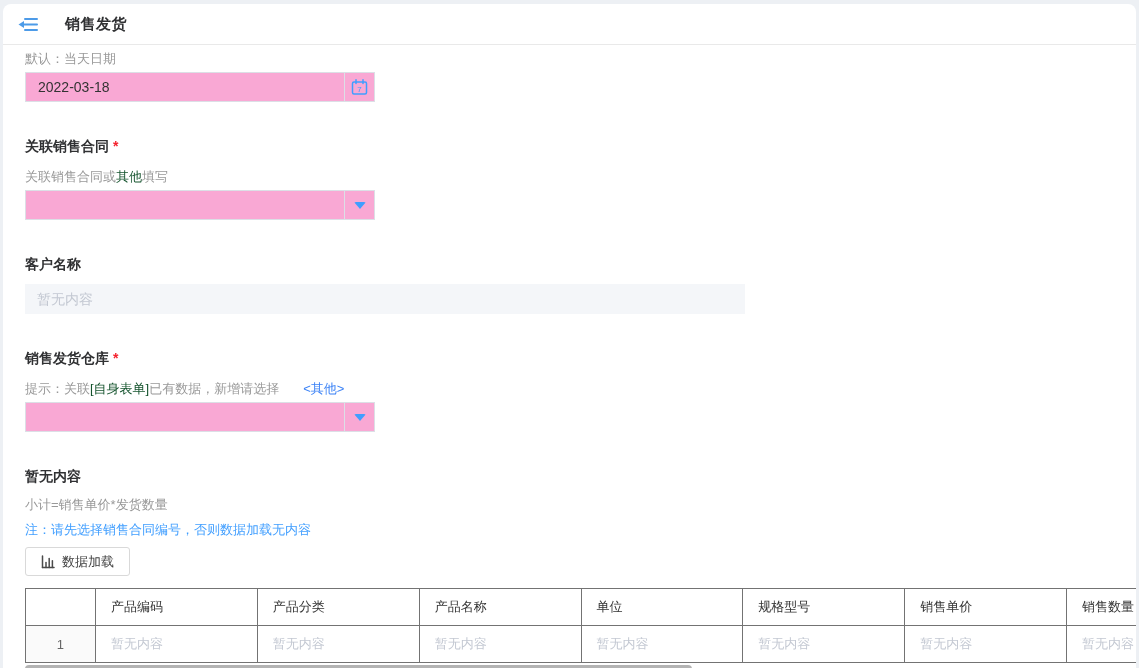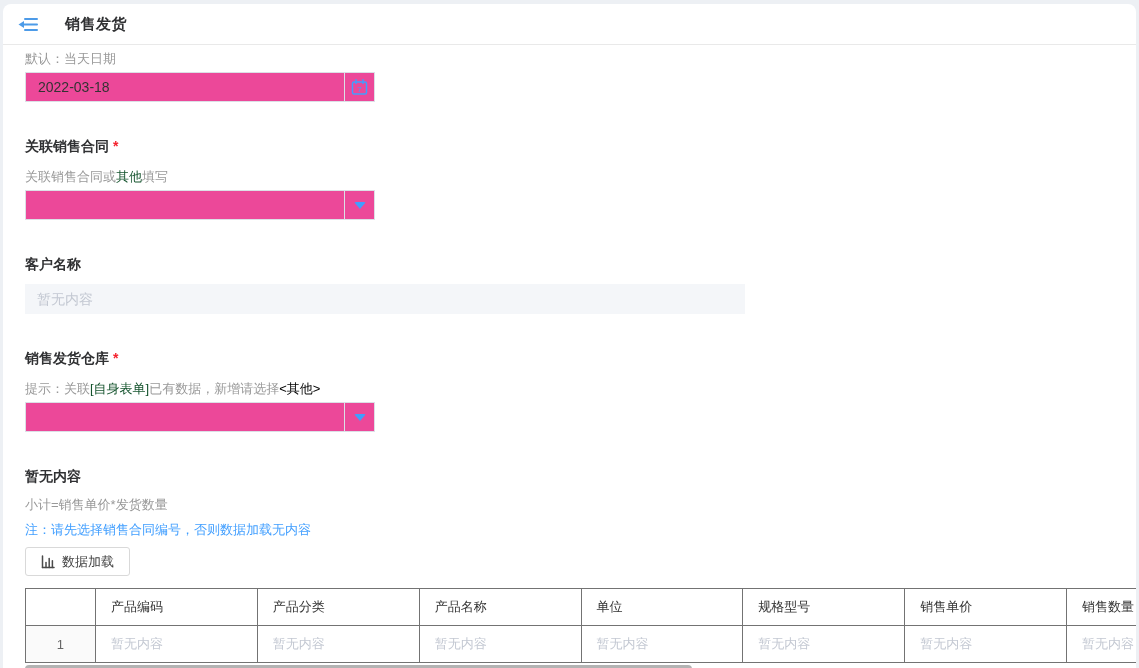--- a/index.html
+++ b/index.html
@@ -31,21 +31,21 @@
 
   .content { padding-left:22px; }
 
   .field-label { margin-top:5px; font-size:13px; color:#999;font-family:Liberation Serif, serif; }
 
   .inputbox {
     margin-top:4px;
     width:350px; height:30px;
     border:1px solid #dcdfe6;
     display:flex; align-items:center;
-    background:#ec4899;
+    background:#f9a8d4;
   }
   .inputbox .val {
     flex:1; height:100%; border:none; outline:none;
     padding:0 12px; font-size:14px; color:#333;
     font-family:"Liberation Sans","DejaVu Sans",sans-serif;
     background:transparent;
   }
   .inputbox .icon-cell {
     width:30px; height:100%;
     border-left:1px solid #dcdfe6;
@@ -58,21 +58,21 @@
     border-right:6px solid transparent;
     border-top:7px solid #409eff;
     border-radius:2px;
   }
 
   .section-title { margin-top:36px; font-size:14px; font-weight:700; color:#303133; }
   .req { color:#f5222d; font-weight:700; margin-left:4px; }
 
   .hint { margin-top:12px; font-size:13px; color:#999; }
   .hint .link { color:#14532d; }
-  .hint .danger { color:#000000; }
+  .hint .danger { color:#3b82f6;margin-left:24px; }
 
   .customer-input {
     margin-top:10px;
     width:720px; height:30px;
     background:#f4f6f9;
     border:none; outline:none;
     padding:0 12px; font-size:14px;
     font-family:"Liberation Sans","DejaVu Sans",sans-serif;
     color:#555;
   }

